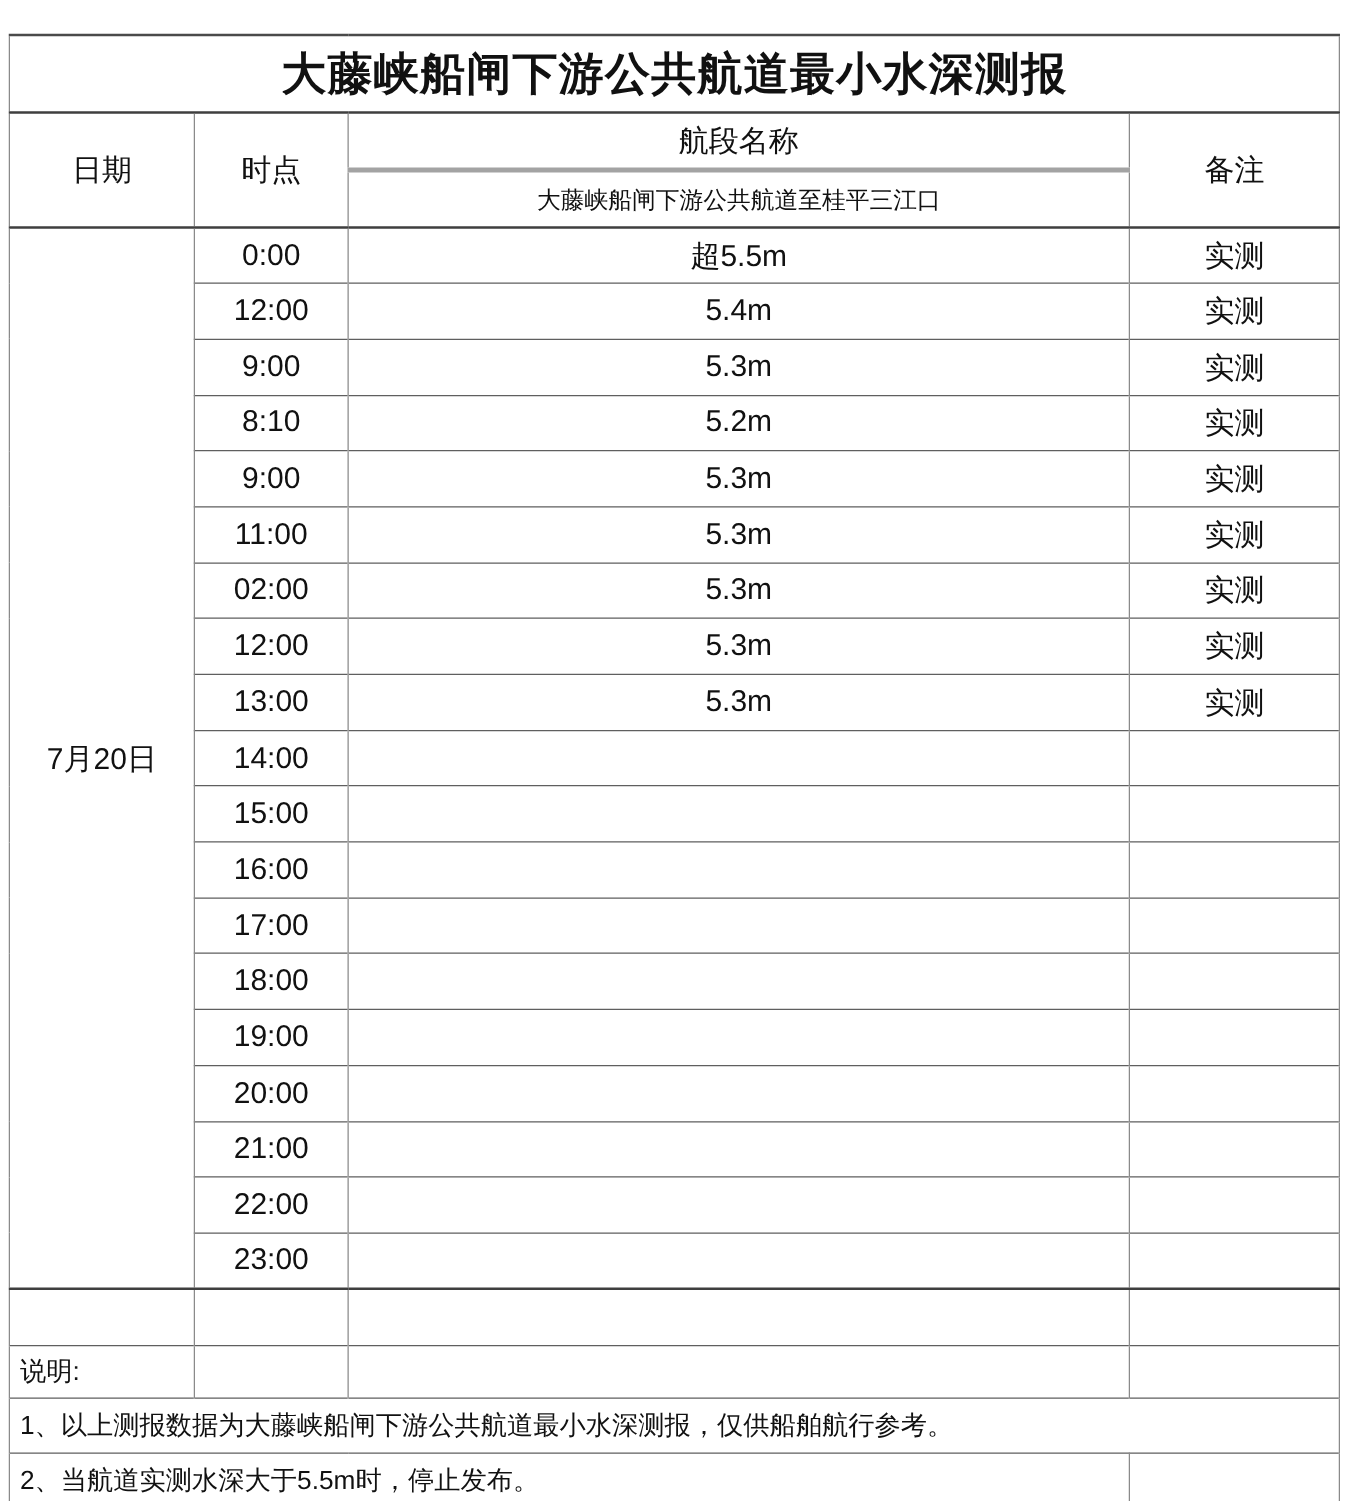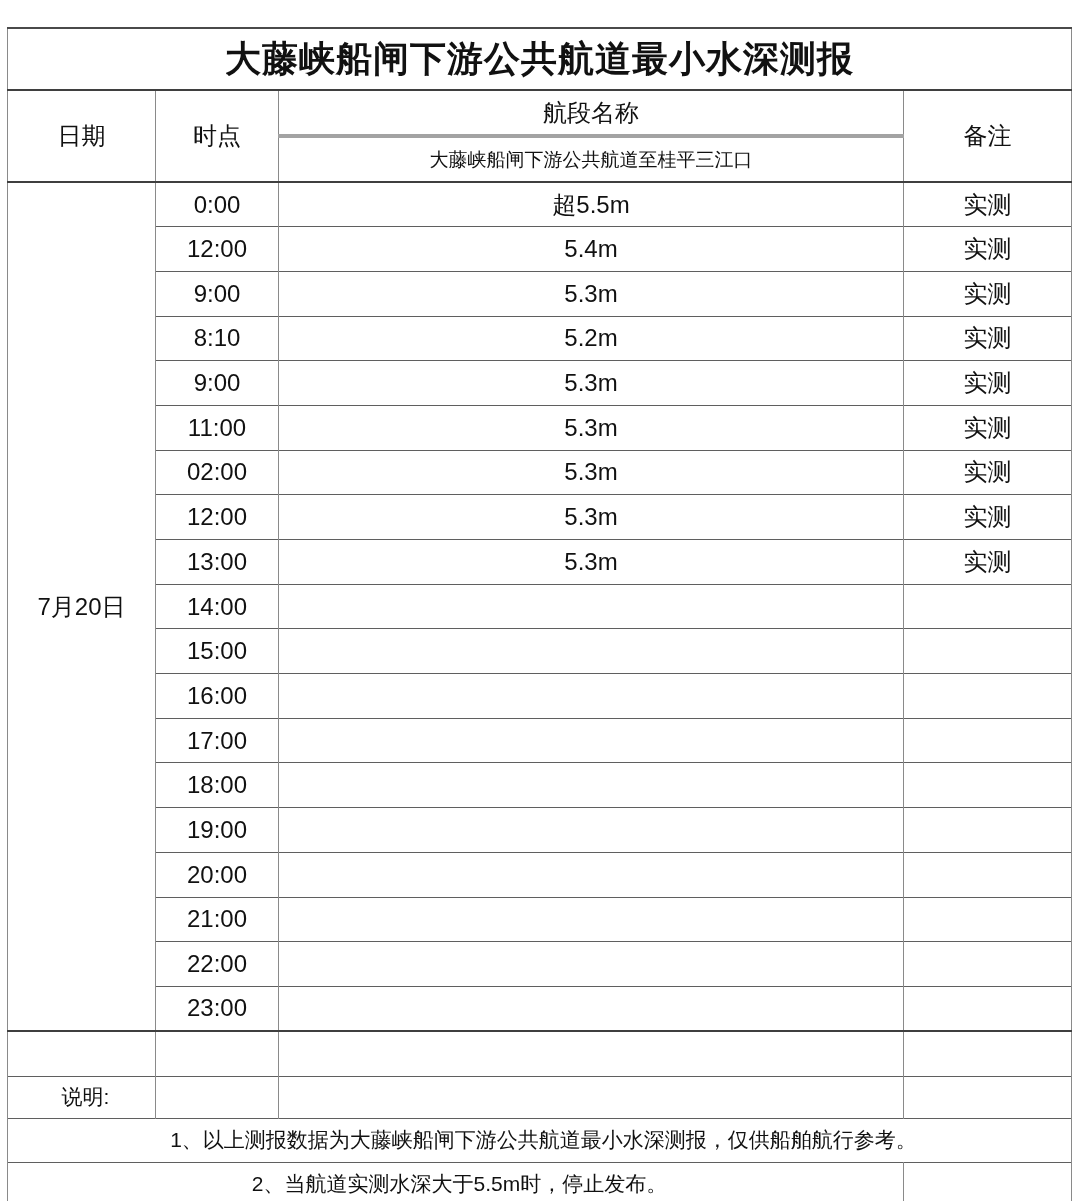--- a/index.html
+++ b/index.html
@@ -56,21 +56,21 @@
   td.subheader-cell {
     border-top: 4px solid #a3a3a3;
     font-size: 19px;
   }
   tr.data-row td { height: 44.7px; font-size: 24px; margin-top: 17px; }
   td.date-cell { font-size: 24px; }
   tr.spacer-row td { height: 45px; }
   tr.notes-label-row td { height: 42px; }
   tr.note-row td { height: 44px; }
   .left-text {
-    text-align: center;
+    text-align: left;
     padding-left: 8px;
     font-size: 21px;
   }
 </style>
 </head>
 <body>
 
 <div class="sheet">
   <table class="report">
     <colgroup>

